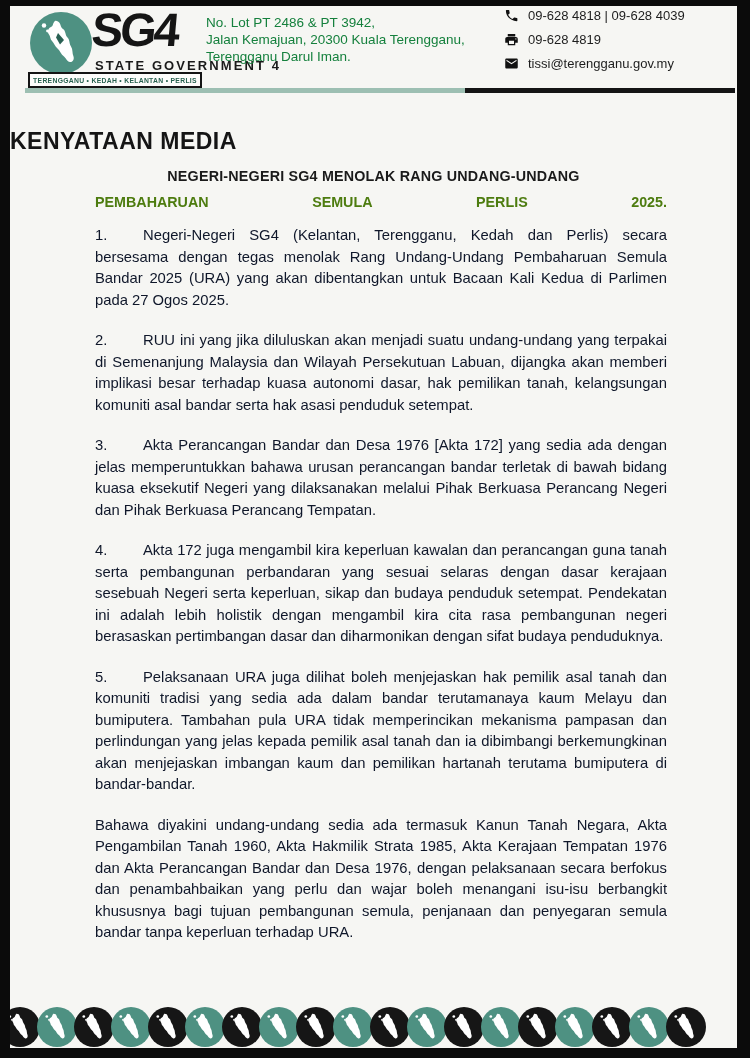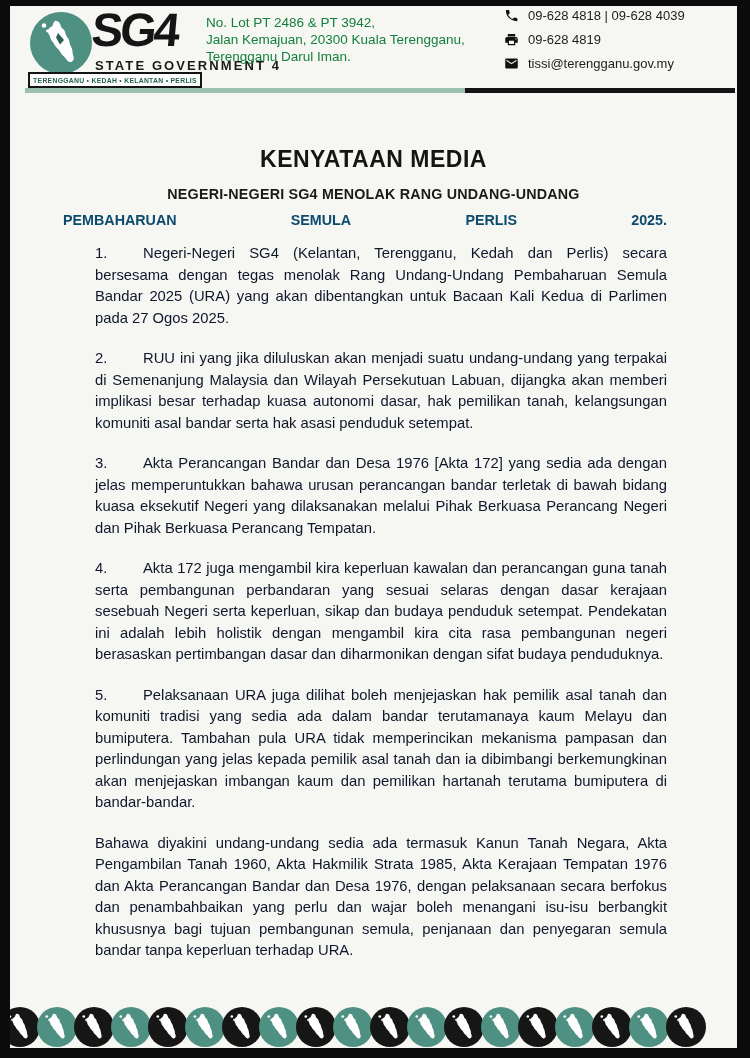--- a/index.html
+++ b/index.html
@@ -52,30 +52,30 @@
   .contacts{position:absolute;left:494px;top:-3px;}
   .contact-row{display:flex;align-items:center;gap:9px;height:24px;}
   .contact-row svg{width:15px;height:15px;flex:0 0 auto;}
   .contact-value{font-size:13px;color:#1d1d1d;white-space:nowrap;}
   .divider{position:absolute;left:15px;top:82px;width:710px;height:5px;display:flex;}
   .divider-left{width:62%;height:100%;background:#9dbfb2;}
   .divider-right{width:38%;height:100%;background:#141414;}
 
   
   .doc-title{
-    margin-top:48px;text-align:center;
+    margin-top:30px;text-align:left;
     font-size:23px;font-weight:bold;letter-spacing:.5px;color:#151515;
   }
   .doc-subtitle1{
     margin-top:13px;text-align:center;
     font-size:14.3px;font-weight:bold;color:#1a1a1a;letter-spacing:.2px;
   }
   .doc-subtitle2{
-    margin:10px 70px 0 53px;display:flex;justify-content:space-between;
-    font-size:14.3px;font-weight:bold;color:#0c4a6e;
+    margin:10px 70px 0 85px;display:flex;justify-content:space-between;
+    font-size:14.3px;font-weight:bold;color:#4d7c0f;
   }
 
   
   .content{padding:15px 70px 0 85px;}
   .para{
     font-size:14.8px;line-height:21.5px;text-align:justify;
     color:#0f172a;margin:0 0 19px 0;
   }
   .para .num{display:inline-block;width:48px;}
 

